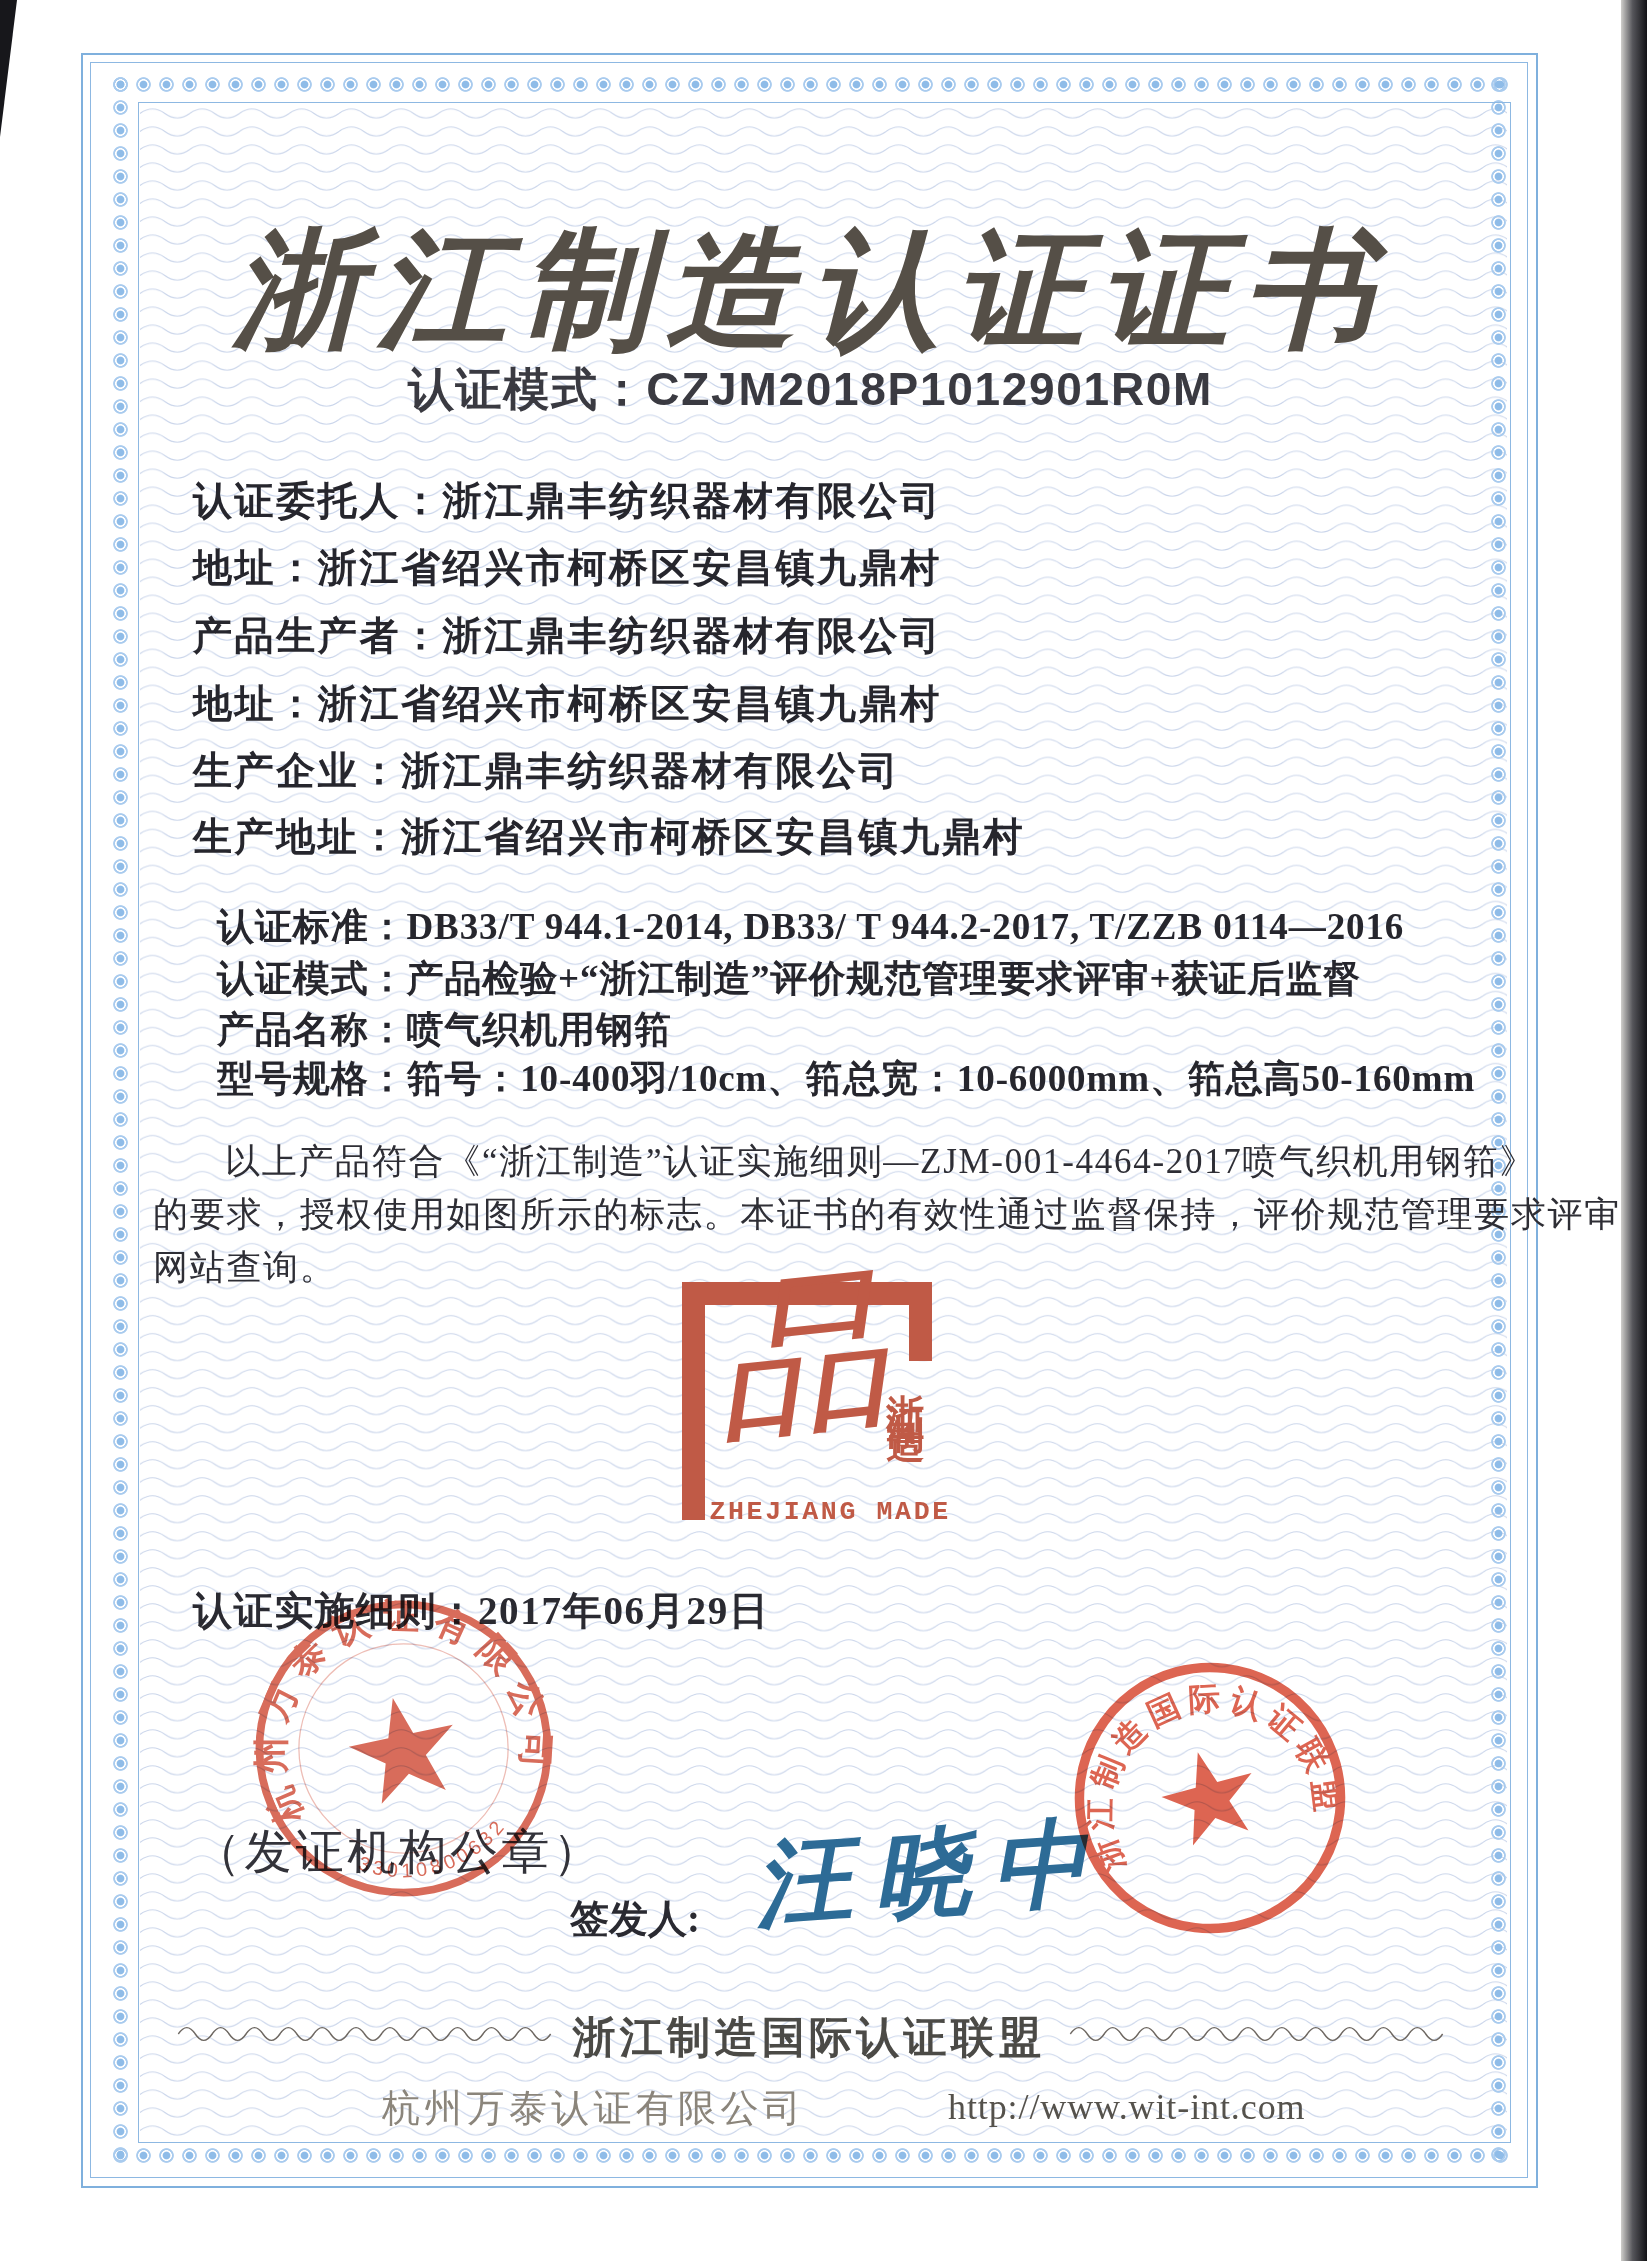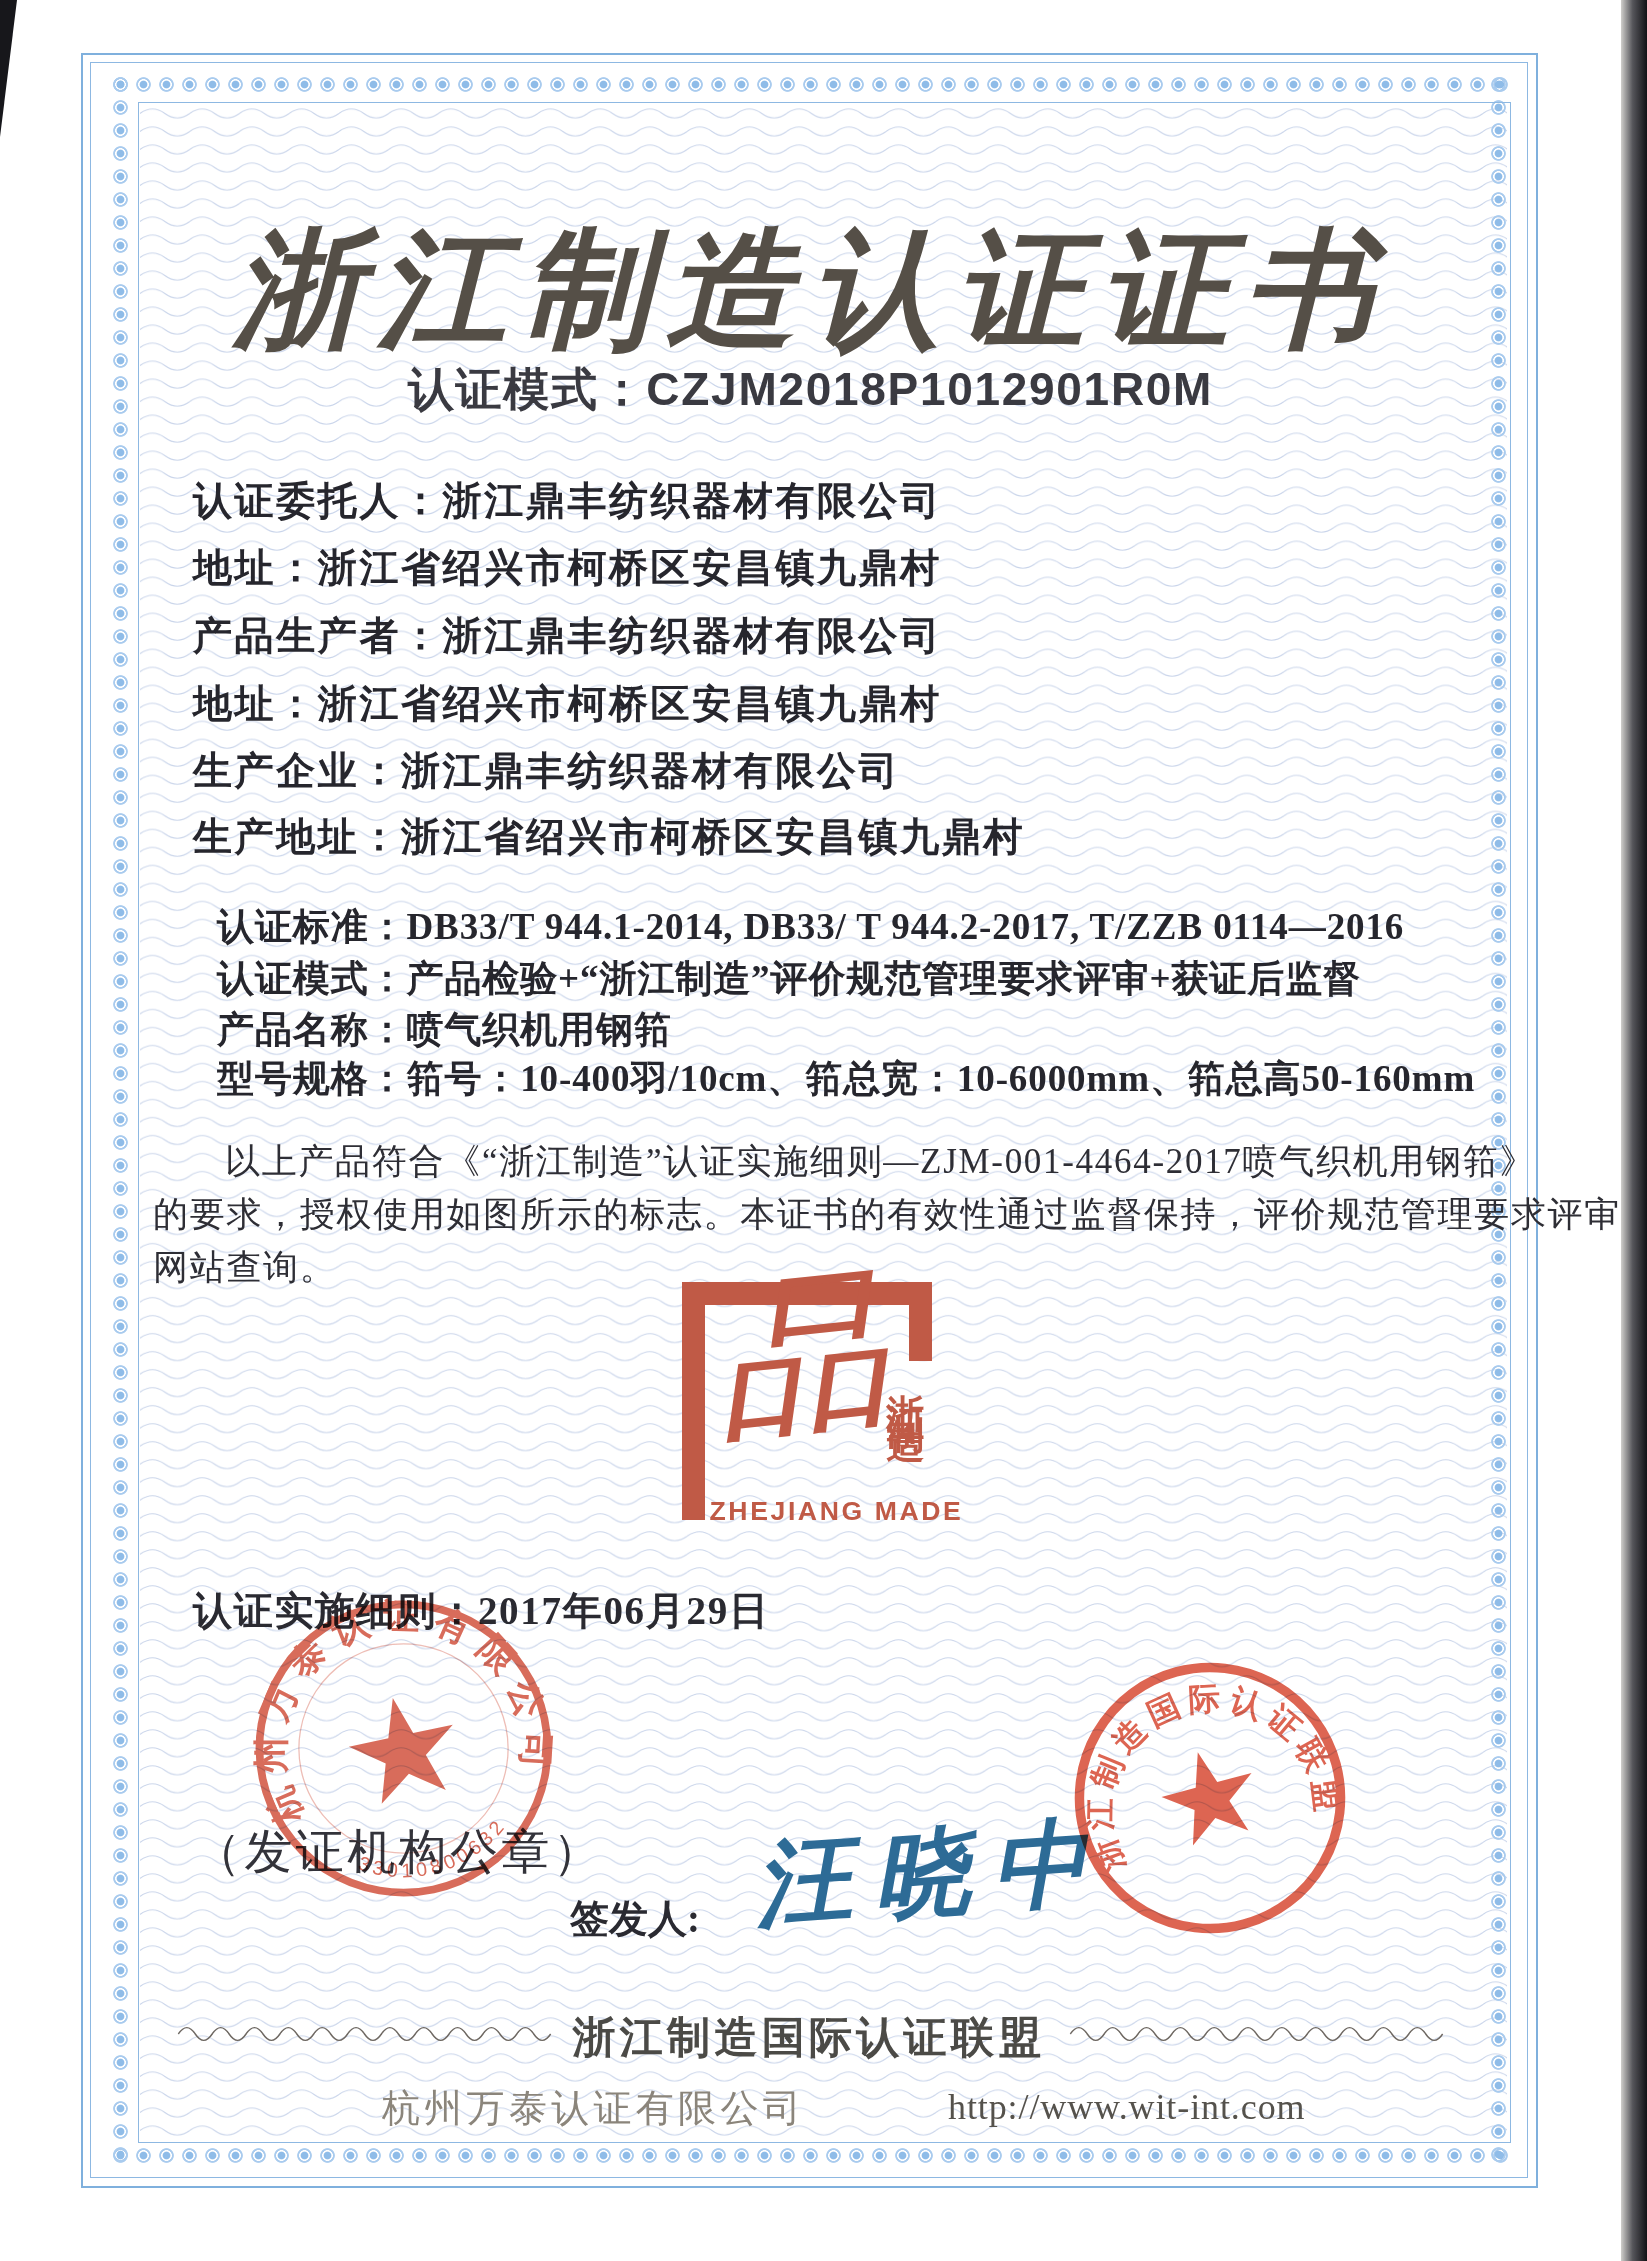--- a/index.html
+++ b/index.html
@@ -48,21 +48,21 @@
   .logo .bar{position:absolute;background:#c05a46;}
   .logo .bar-top{left:0;top:0;width:250px;height:23px;}
   .logo .bar-left{left:0;top:0;width:23px;height:238px;}
   .logo .bar-rightstub{right:0;top:0;width:23px;height:79px;}
   .logo .pin{position:absolute;left:33px;top:-12px;font-size:172px;line-height:1;color:#c05a46;
              font-style:italic;transform:rotate(-6deg);}
   .logo .vert{position:absolute;right:1.7px;top:82px;writing-mode:vertical-rl;font-size:38px;
              font-weight:bold;color:#c05a46;letter-spacing:10.3px;
              font-family:"Liberation Sans","DejaVu Sans",sans-serif;}
   .logo .latin{position:absolute;left:27.5px;bottom:-6.9px;font-size:26.6px;font-weight:bold;color:#c05a46;
-             letter-spacing:2.6px;font-family:Liberation Sans, sans-serif;}
+             letter-spacing:2.6px;font-family:Liberation Mono, monospace;}
 
   
   .stamp{position:absolute;z-index:5;mix-blend-mode:multiply;opacity:.88;}
   .stamp-left{left:232px;top:1577px;transform:rotate(-12deg);}
   .stamp-right{left:1064px;top:1652px;transform:rotate(-15deg);}
 
   
   .divider-text{left:0;top:2009px;width:1618px;text-align:center;font-size:43px;font-weight:bold;
         color:#4b4a46;letter-spacing:4.3px;font-family:"Liberation Sans","DejaVu Sans",sans-serif;}
   .orn{position:absolute;top:2023px;z-index:3;}

